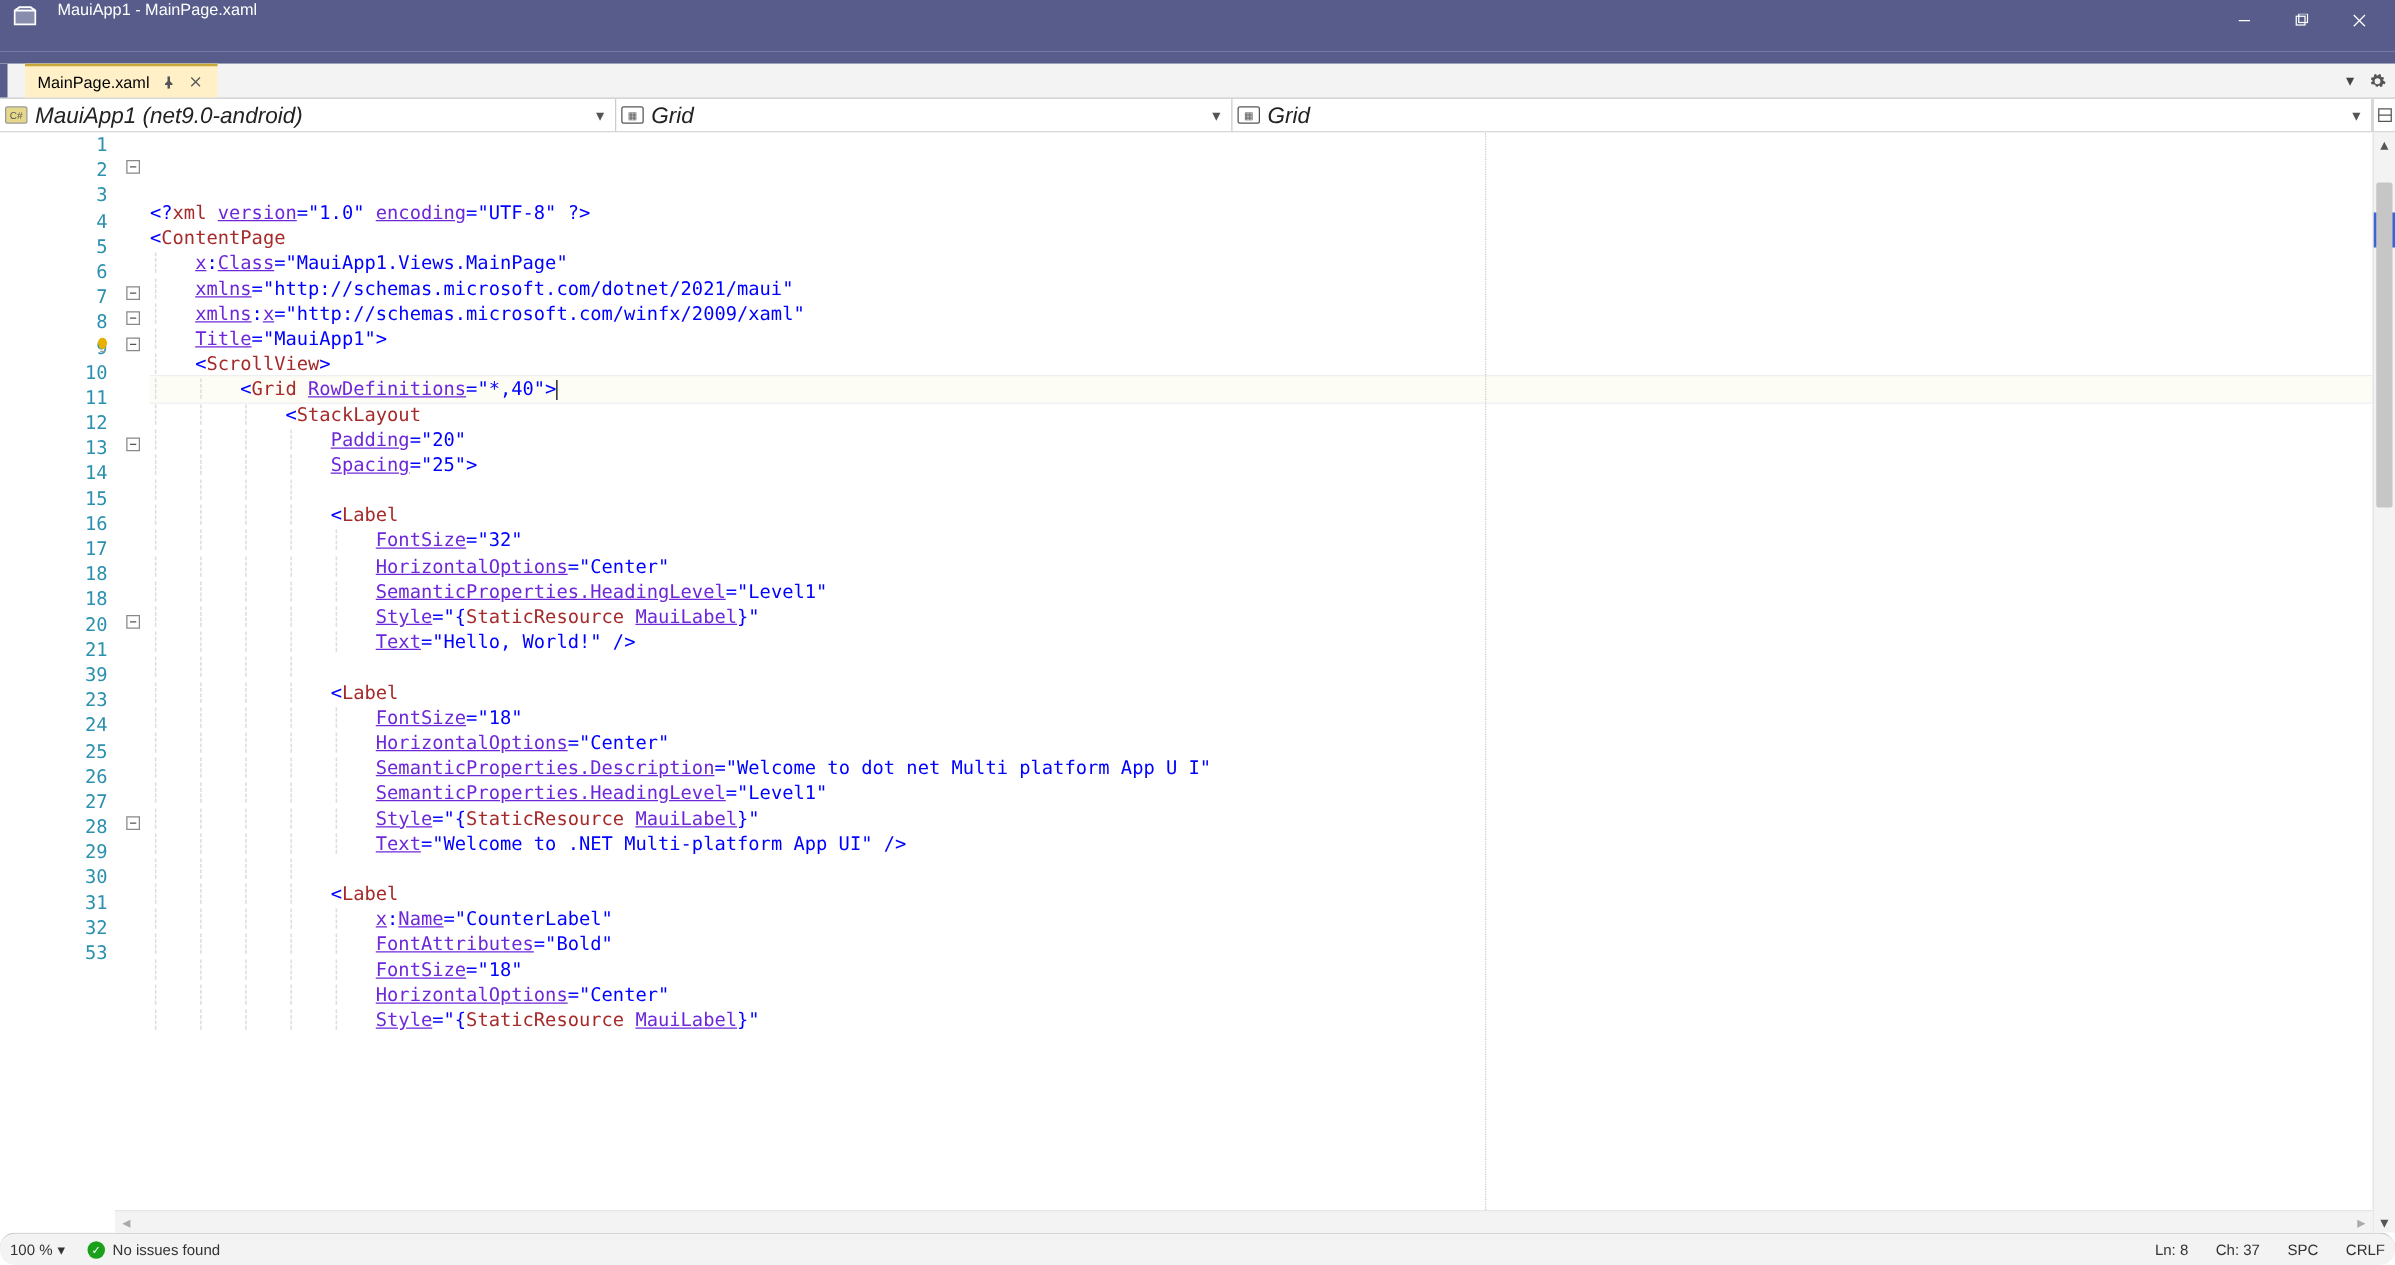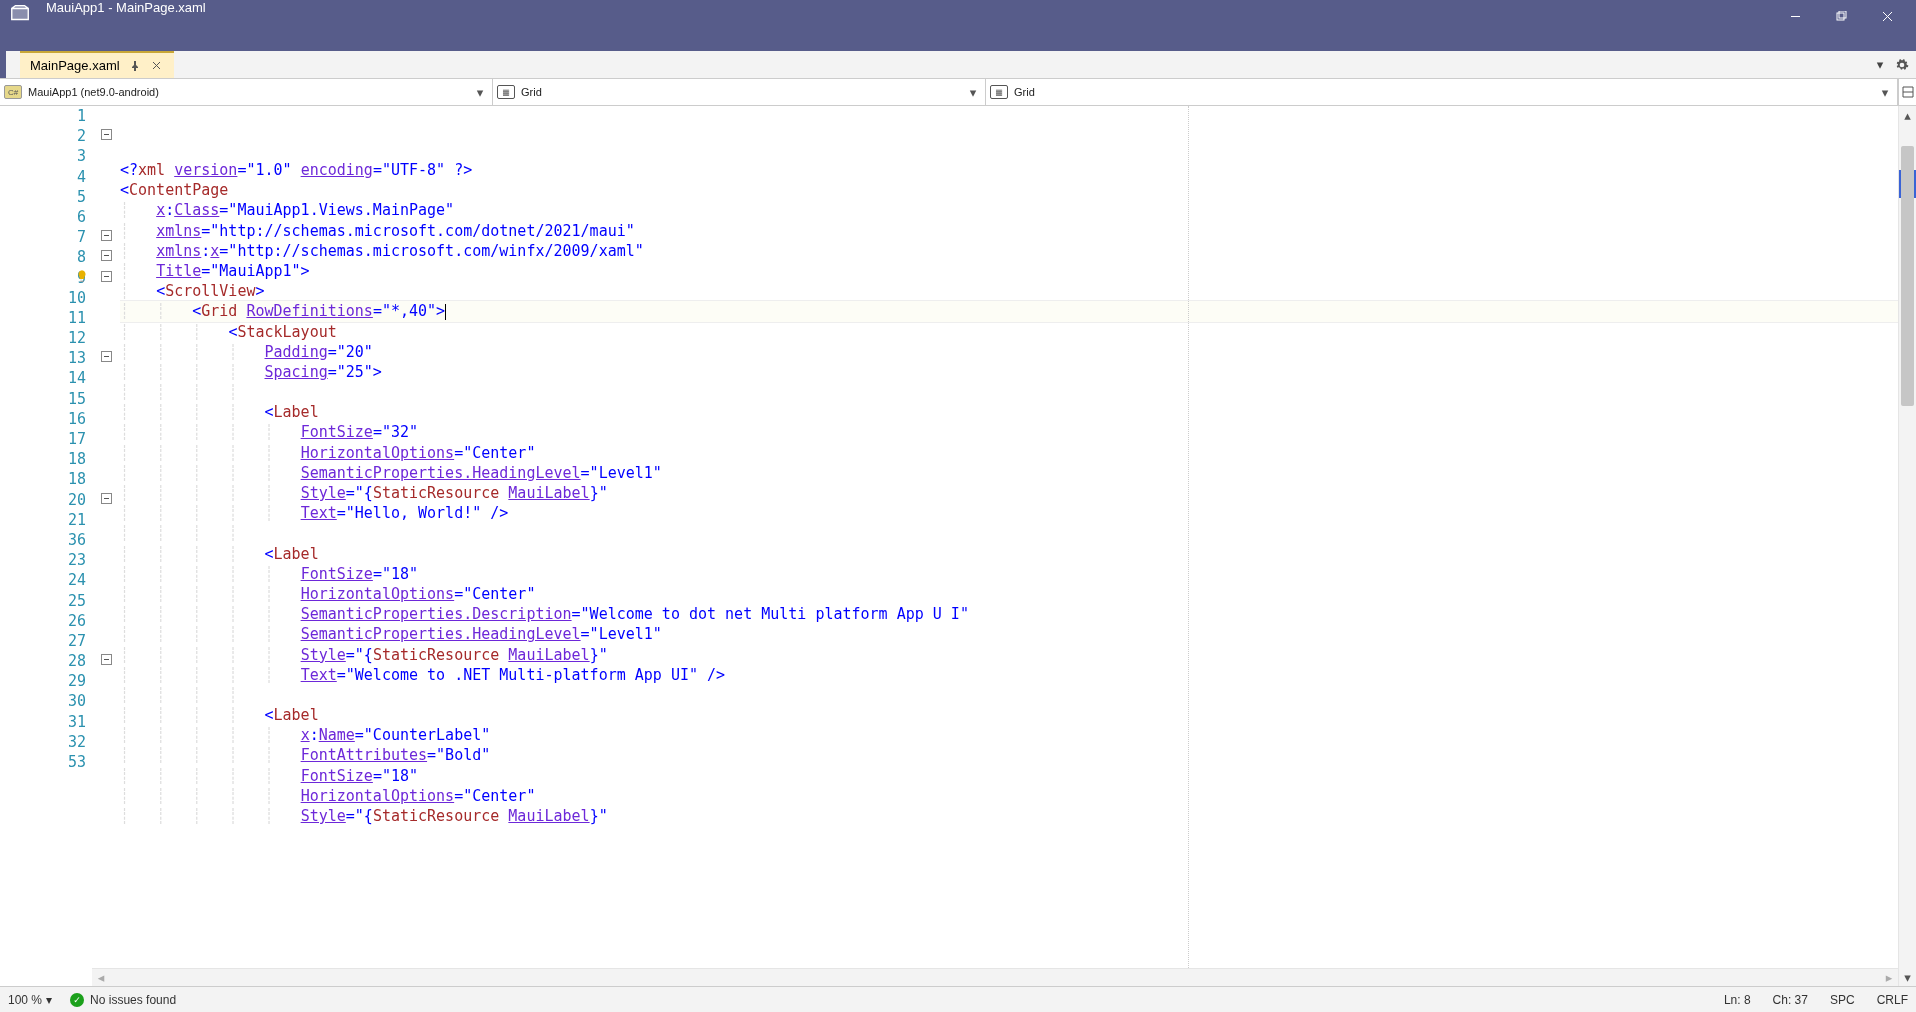--- a/index.html
+++ b/index.html
@@ -19,42 +19,42 @@
   .tabstrip-right { margin-left: auto; display:flex; align-items:center; gap:6px; padding-right:6px; color:#444; }
   .tabstrip-right .tri { width:16px; height:16px; display:flex; align-items:center; justify-content:center; }
 
   .navbar { height: 27px; display: flex; border-bottom: 1px solid #ccc; background: #fff; }
   .navbar .combo { display: flex; align-items: center; border-right: 1px solid #ccc; padding: 0 4px; gap: 6px; }
   .navbar .combo:nth-child(1) { width: 493px; }
   .navbar .combo:nth-child(2) { width: 493px; }
   .navbar .combo:nth-child(3) { flex: 1; }
   .combo .glyph { width:18px; height:14px; background:#e6d88a; border:1px solid #999; border-radius:2px; font-size:8px; display:flex;align-items:center;justify-content:center; color:#555; }
   .combo .glyph2 { width:18px; height:14px; border:1px solid #555; border-radius:2px; font-size:8px; display:flex;align-items:center;justify-content:center; color:#555; position:relative;}
-  .combo .txt { flex:1; font-size:11px; color:#222; }
+  .combo .txt { flex:1; font-size:18px; color:#222;font-style:italic; }
   .combo .dd { width:16px; text-align:center; color:#555; }
   .navbar .split { width:18px; display:flex; align-items:center; justify-content:center; border-left:1px solid #ccc; }
 
   .editor-wrap { position: absolute; top: 106px; bottom: 26px; left:0; right:0; display:flex; }
   .gutter { width: 92px; background: #fff; border-right: 0; font-family: Consolas, monospace; font-size: 15px; color:#2b91af; text-align:right; }
   .foldcol { width: 28px; background:#fff; }
   .code { flex:1; background:#fff; font-family: Consolas, monospace; font-size:15px; white-space: pre; overflow:hidden; position:relative; }
   .line { height: 20.2px; line-height:20.2px; }
   .gline { height:20.2px; line-height:20.2px; padding-right: 6px; }
   .fline { height:20.2px; line-height:20.2px; text-align:center; color:#666; font-size:11px; }
   .vscroll { width:18px; background:#f3f3f3; border-left:1px solid #e5e5e5; position:relative;}
   .vscroll .thumb { position:absolute; left:2px; right:2px; top:40px; height:260px; background:#c6c6c6; border-radius:2px;}
   .vscroll .ind { position:absolute; left:0; right:0; top:64px; height:28px; background:#3a63d6;}
   .vscroll .arr { position:absolute; left:0; right:0; height:18px; display:flex;align-items:center;justify-content:center;color:#555;}
   .hscroll { position:absolute; left:92px; right:18px; bottom:0; height:18px; background:#f3f3f3; border-top:1px solid #e5e5e5;}
   .hscroll .arr { position:absolute; top:0; bottom:0; width:18px; display:flex;align-items:center;justify-content:center;color:#aaa;}
 
   .current-line { background: #fdfdf6; outline: 1px solid #eee; }
   .ruler { position:absolute; top:0; bottom:18px; left: 1068px; border-left:1px dotted #ccc; }
 
-  .statusbar { position:absolute; bottom:0; left:0; right:0; height:26px; background:#f3f3f3; border-top:1px solid #ccc; display:flex; align-items:center; padding: 0 8px; font-size:12px; color:#333; gap:18px; }
+  .statusbar { position:absolute; bottom:0; left:0; right:0; height:26px; background:#f3f3f3; border-top:1px solid #ccc; display:flex; align-items:center; padding: 0 8px; font-size:12px; color:#333; gap:18px;border-radius:12px; }
   .statusbar .right { margin-left:auto; display:flex; gap:22px; align-items:center; }
   .status-ok { width:14px;height:14px; border-radius:50%; background:#1ba01b; display:flex;align-items:center;justify-content:center; color:#fff; font-size:9px;}
   .zoomdd { display:flex; align-items:center; gap:4px;}
   .bulb { position:absolute; left:74px; width:16px; height:16px; display:flex;align-items:center;justify-content:center;}
 
   .t-blue { color:#0000ff; }
   .t-brown { color:#a52a2a;margin-top:16px; }
   .t-red { color:#6d28d9;text-decoration:underline; }
   .guide { color:#ddd; }
   .cursor { border-left:1px solid #000; display:inline-block; height:16px; vertical-align:middle;}
@@ -162,21 +162,21 @@
       <div class="gline">12</div>
       <div class="gline">13</div>
       <div class="gline">14</div>
       <div class="gline">15</div>
       <div class="gline">16</div>
       <div class="gline">17</div>
       <div class="gline">18</div>
       <div class="gline">18</div>
       <div class="gline">20</div>
       <div class="gline">21</div>
-      <div class="gline">36</div>
+      <div class="gline">39</div>
       <div class="gline">23</div>
       <div class="gline">24</div>
       <div class="gline">25</div>
       <div class="gline">26</div>
       <div class="gline">27</div>
       <div class="gline">28</div>
       <div class="gline">29</div>
       <div class="gline">30</div>
       <div class="gline">31</div>
       <div class="gline">32</div>

